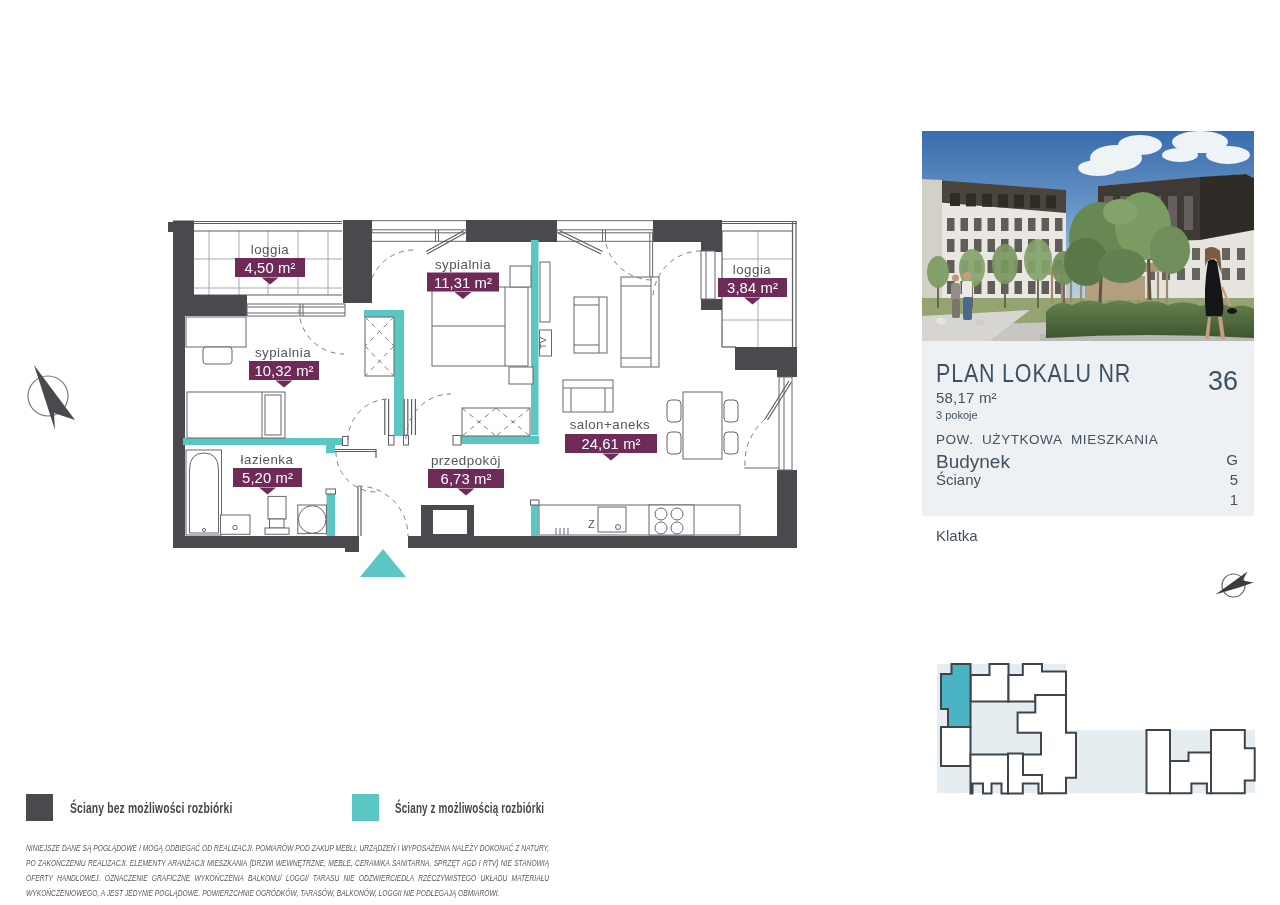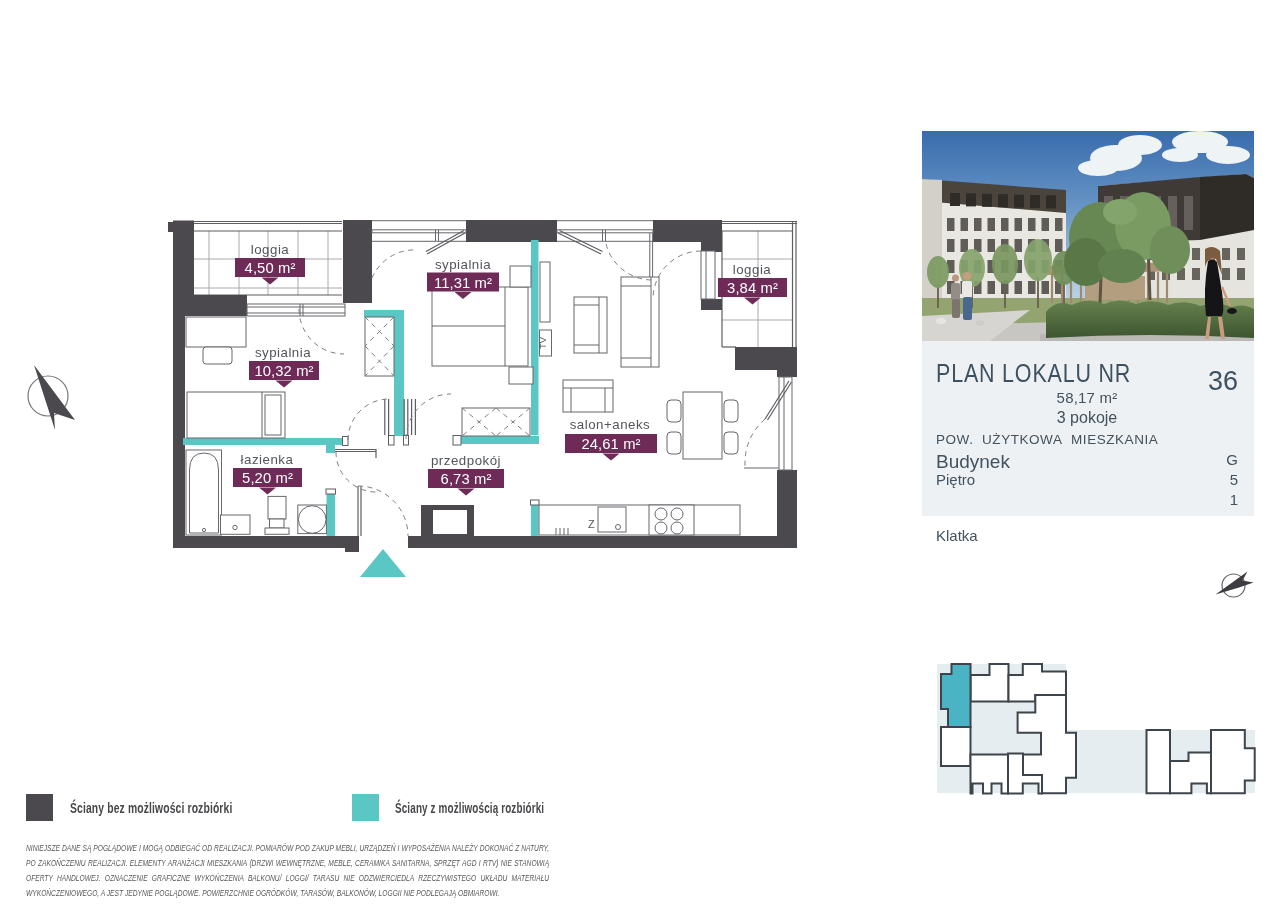--- a/index.html
+++ b/index.html
@@ -435,25 +435,25 @@
 <line x1="1222" y1="287" x2="1230" y2="306" stroke="#c89d7f" stroke-width="2.5"></line>
 <ellipse cx="1232" cy="311" rx="5" ry="3" fill="#17171b"></ellipse>
 </g>
 </g>
 
 </svg>
 
 <div class="abs" id="ptitle">PLAN LOKALU NR</div>
 <div class="rowline" style="top:366px;font-size:27px;font-weight:normal;text-align:right;color:#3e5160;">36</div>
 <div class="rowline" style="top:390px;font-size:13.5px;letter-spacing:0.55px;margin-top:42px;">POW.&nbsp; UŻYTKOWA&nbsp; MIESZKANIA</div>
-<div class="rowline" style="top:389px;font-size:15px;text-align:center;letter-spacing:0.2px;">58,17 m²</div>
-<div class="rowline" style="top:409px;font-size:16px;text-align:center;">3 pokoje</div>
+<div class="rowline" style="top:389px;font-size:15px;text-align:left;letter-spacing:0.2px;">58,17 m²</div>
+<div class="rowline" style="top:409px;font-size:11px;text-align:left;">3 pokoje</div>
 <div class="rowline" style="top:451px;font-size:19px;">Budynek</div>
     <div class="rowline" style="top:451px;font-size:15px;text-align:right;">G</div>
-<div class="rowline" style="top:471px;font-size:15px;">Piętro</div>
+<div class="rowline" style="top:471px;font-size:15px;">Ściany</div>
     <div class="rowline" style="top:471px;font-size:15px;text-align:right;">5</div>
 <div class="rowline" style="top:520px;font-size:15px;margin-top:7px;">Klatka</div>
     <div class="rowline" style="top:491px;font-size:15px;text-align:right;">1</div>
 <div class="abs" id="legend1s"></div>
 <div class="legtxt" style="left:70px;transform:scaleX(0.69);">Ściany bez możliwości rozbiórki</div>
 <div class="abs" id="legend2s"></div>
 <div class="legtxt" style="left:395px;transform:scaleX(0.66);">Ściany z możliwością rozbiórki</div>
 <div class="abs" id="discl">
       <div class="jl">NINIEJSZE DANE SĄ POGLĄDOWE I MOGĄ ODBIEGAĆ OD REALIZACJI. POMIARÓW POD ZAKUP MEBLI, URZĄDZEŃ I WYPOSAŻENIA NALEŻY DOKONAĆ Z NATURY,</div>
       <div class="jl">PO ZAKOŃCZENIU REALIZACJI. ELEMENTY ARANŻACJI MIESZKANIA (DRZWI WEWNĘTRZNE, MEBLE, CERAMIKA SANITARNA, SPRZĘT AGD I RTV) NIE STANOWIĄ</div>

